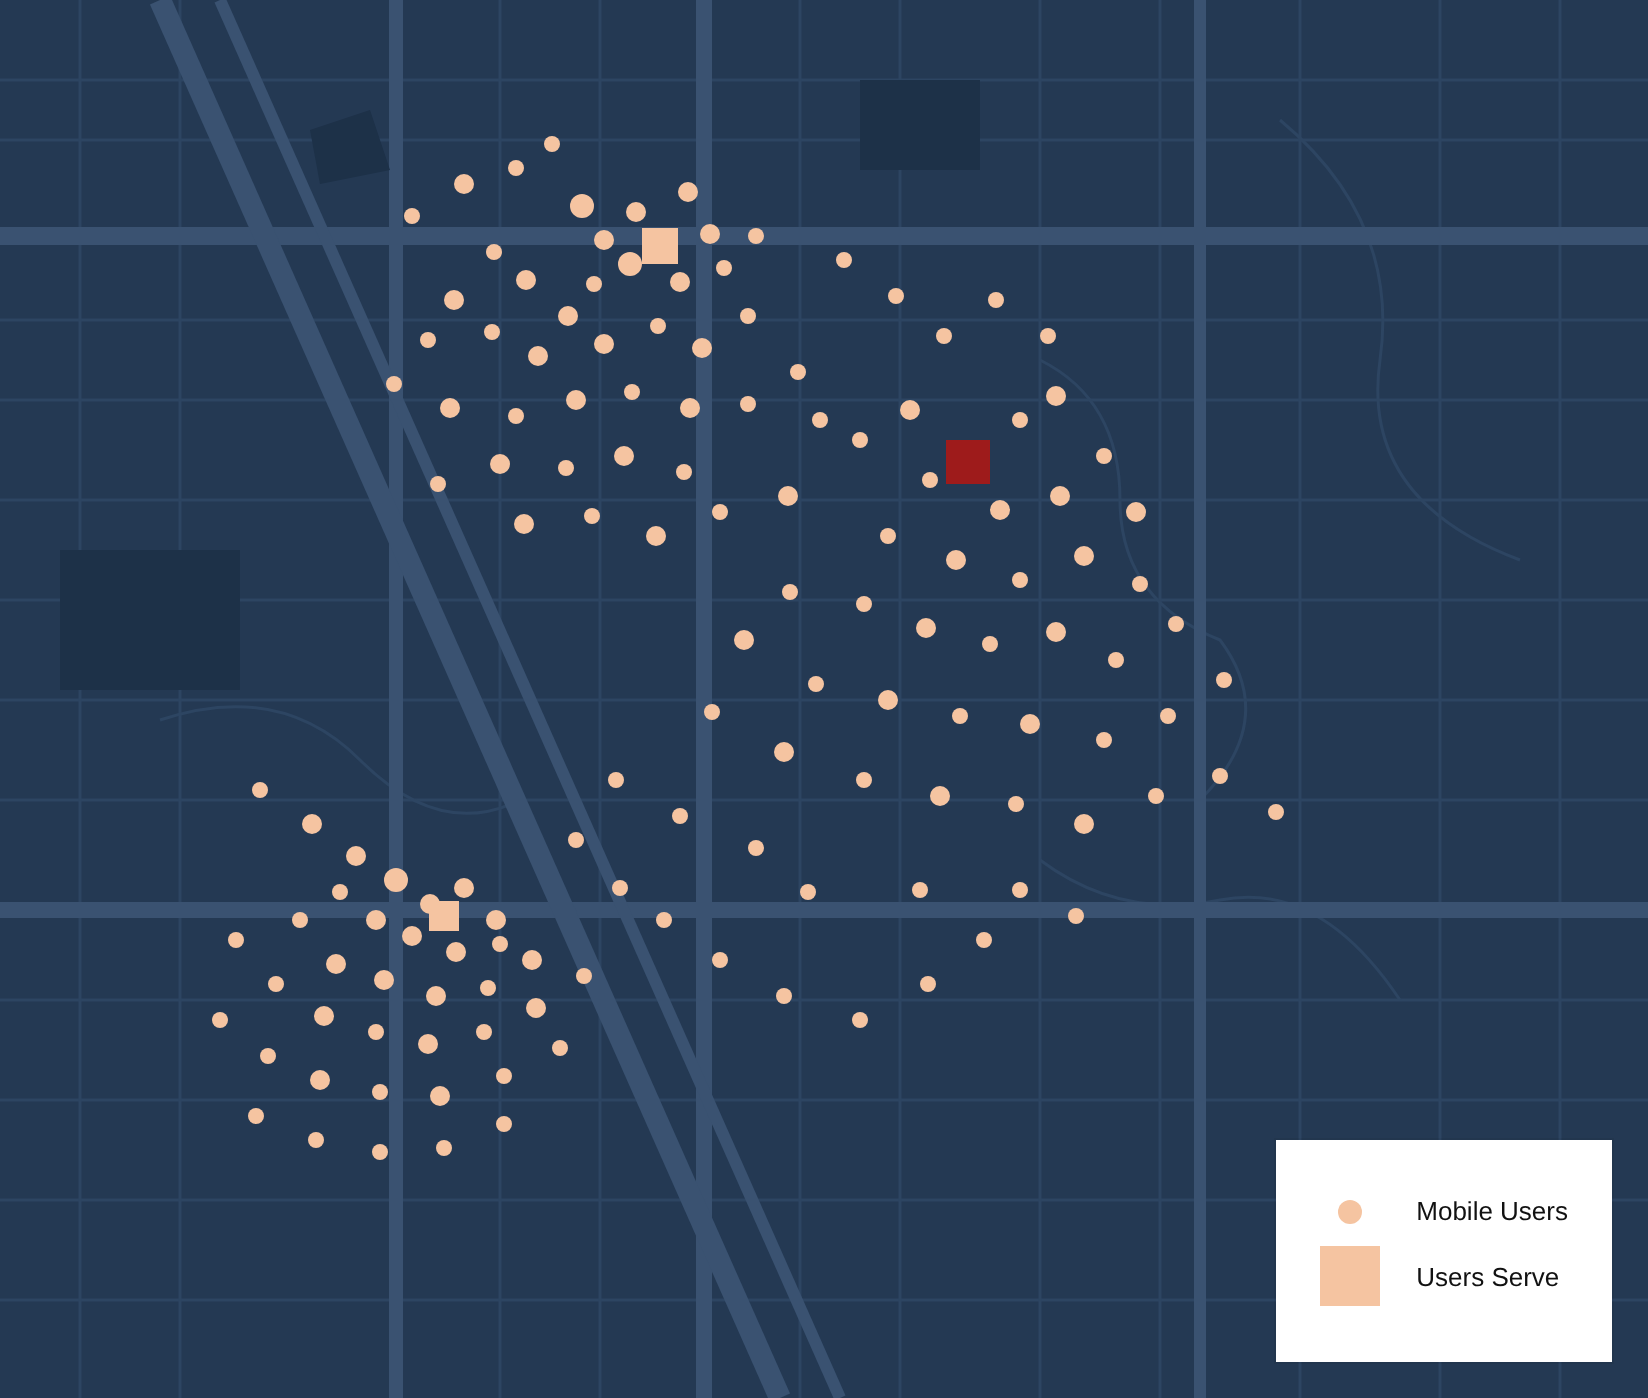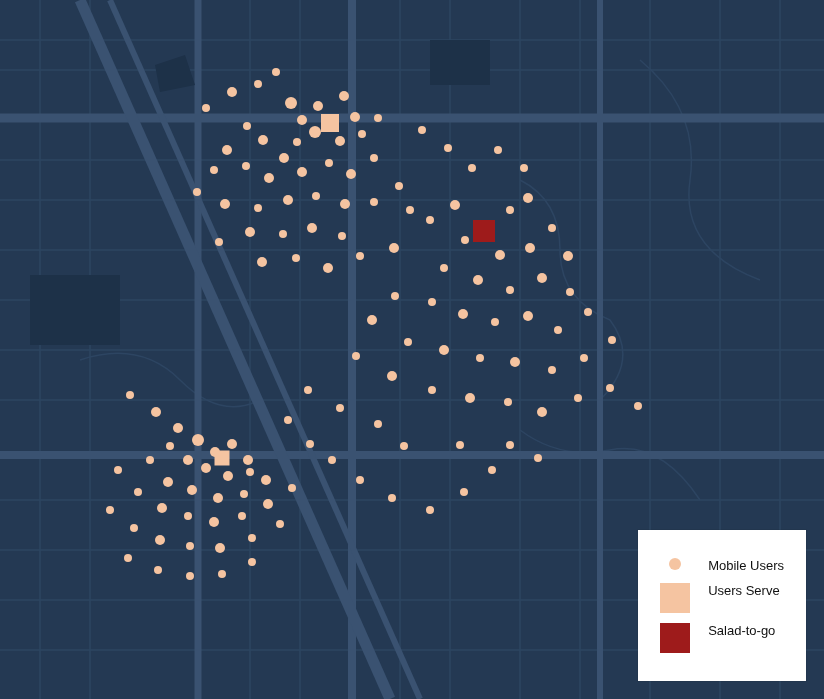--- a/index.html
+++ b/index.html
@@ -1,21 +1,21 @@
 <!DOCTYPE html>
 <html><head>
 <meta charset="utf-8">
 <style>
   html,body{margin:0;padding:0;width:824px;height:699px;overflow:hidden;font-family:Arial,Helvetica,sans-serif}
   .map{position:relative;width:824px;height:699px;background:#243953}
   .map svg.roads{position:absolute;inset:0;width:824px;height:699px}
   .dot{position:absolute;border-radius:50%;background:#f5c4a1;transform:translate(-50%,-50%)}
   .sq{position:absolute;transform:translate(-50%,-50%)}
   .legend{position:absolute;background:#fff;padding:18px 22px;box-shadow:0 0 0 1px rgba(0,0,0,.05)}
-  .legend-row{display:flex;gap:18px;margin:10px 0;font-size:13px;color:#111}
+  .legend-row{display:flex;align-items:center;gap:18px;margin:10px 0;font-size:13px;color:#111}
   .lg-dot{width:12px;height:12px;border-radius:50%;background:#f5c4a1;margin:0 9px}
   .lg-sq{width:30px;height:30px}
 </style>
 </head>
 <body>
 
 <div class="map" style="background: rgb(36, 57, 83);">
 
   <svg class="roads" viewBox="0 0 824 699">
     <g stroke="#2d4562" stroke-width="1.5" fill="none">
@@ -195,19 +195,15 @@
 
   <div class="legend" id="legend" style="right: 18px; bottom: 18px;">
     <div class="legend-row">
       <span class="lg-dot"></span>
       <span>Mobile Users</span>
     </div>
     <div class="legend-row">
       <span class="lg-sq" id="lg-soft" style="background: rgb(245, 196, 161);"></span>
       <span>Users Serve</span>
     </div>
-    <div class="legend-row">
-      <span class="lg-sq" id="lg-salad" style="background: rgb(158, 27, 27);"></span>
-      <span>Salad-to-go</span>
-    </div>
   </div>
 
 </div>
 
 </body></html>

